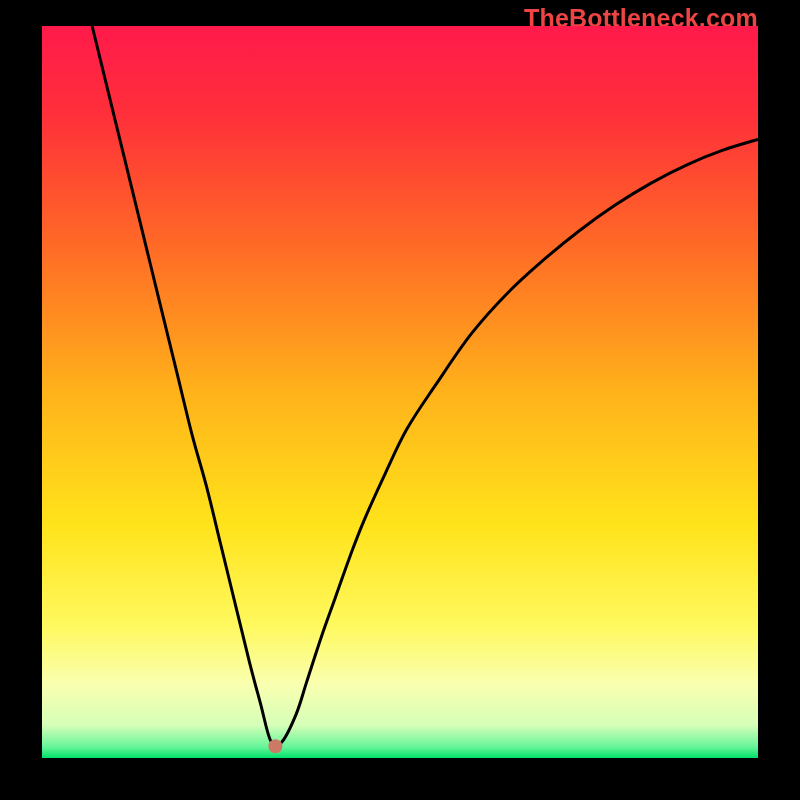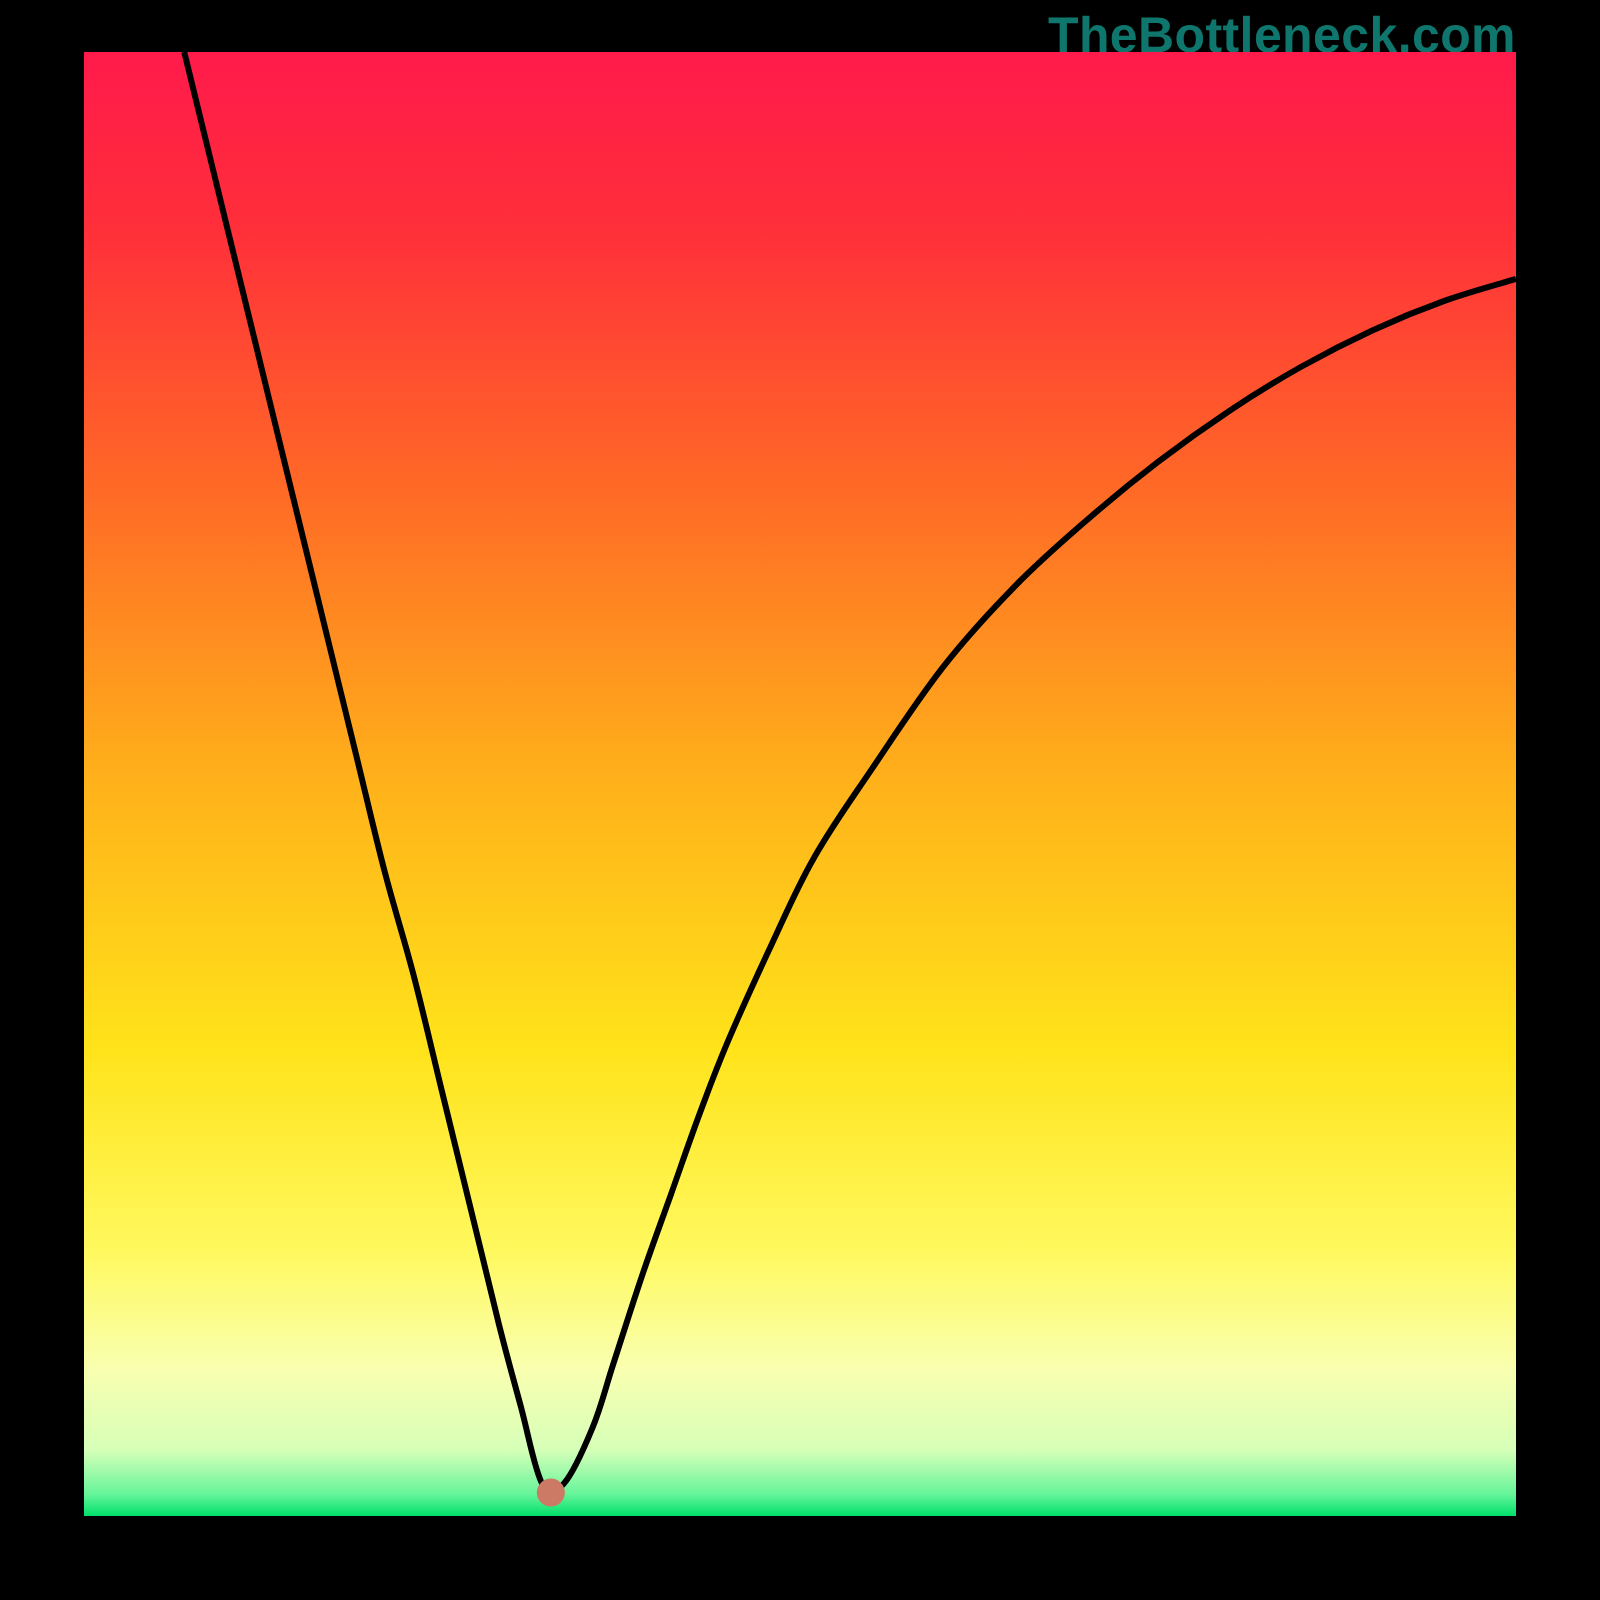--- a/index.html
+++ b/index.html
@@ -22,21 +22,21 @@
     left: 42px;
     top: 26px;
     width: 716px;
     height: 732px;
     background: #000;
   }
   .watermark {
     position: absolute;
     top: 4px;
     right: 42px;
-    color: #0f766e;
+    color: #ef4444;
     font-family: Arial, Helvetica, sans-serif;
     font-size: 25px;
     font-weight: 600;
     letter-spacing: 0.2px;
     user-select: none;
   }
 </style>
 </head>
 <body>
 

